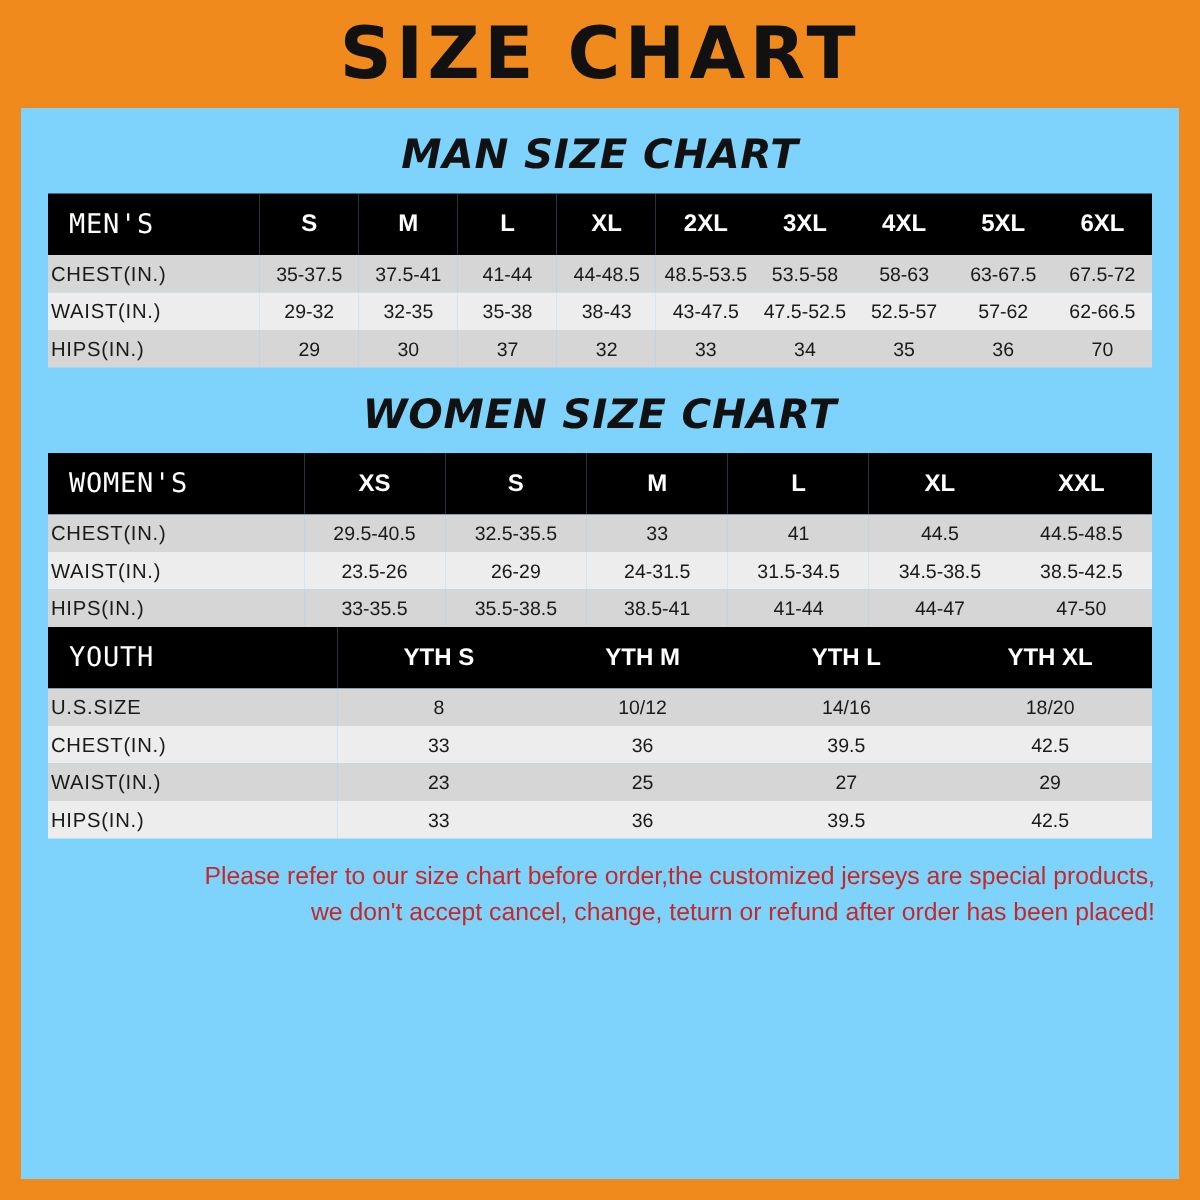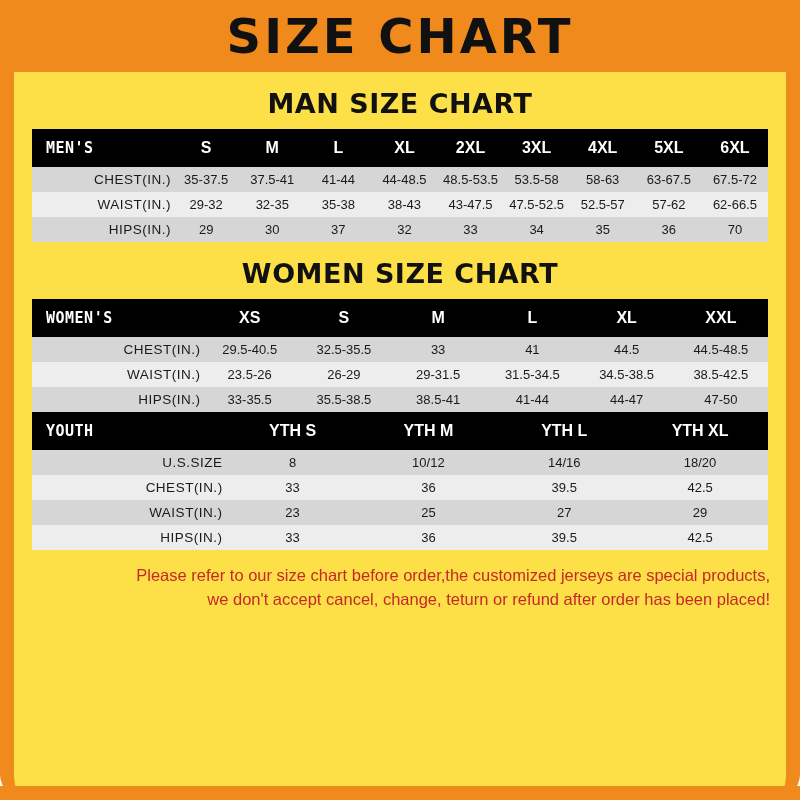--- a/index.html
+++ b/index.html
@@ -10,25 +10,24 @@
     width: 800px;
     height: 800px;
     background: #ffffff;
     font-family: "Liberation Sans", sans-serif;
     overflow: hidden;
   }
   .page {
     position: relative;
     width: 800px;
     height: 800px;
-    background: #fde047;
+    background: #7dd3fc;
     box-sizing: border-box;
     border-left: 14px solid #f08a1c;
     border-right: 14px solid #f08a1c;
-    border-radius: 26px;
   }
   .banner {
     background: #f08a1c;
     height: 72px;
     display: flex;
     align-items: center;
     justify-content: center;
     margin: 0 -14px;
   }
   .banner-title {
@@ -43,20 +42,21 @@
     padding: 0 18px;
   }
   .section-title {
     text-align: center;
     font-family: "DejaVu Sans", sans-serif;
     font-weight: bold;
     font-size: 27px;
     color: #111111;
     letter-spacing: 0.5px;
     margin: 16px 0 10px 0;
+    font-style: italic;
   }
   table.chart {
     width: 100%;
     border-collapse: collapse;
     table-layout: fixed;
   }
   table.chart th,
   table.chart td {
     text-align: center;
     font-size: 13px;
@@ -67,31 +67,31 @@
   }
   table.chart thead th {
     background: #000000;
     color: #ffffff;
     font-size: 16px;
     padding: 10px 2px;
     font-weight: bold;
   }
   table.chart thead th.corner {
     font-family: "DejaVu Sans Mono", monospace;
-    font-size: 15px;
+    font-size: 18px;
     letter-spacing: 0.5px;
     text-align: left;
     padding-left: 14px;
-    font-weight: bold;
+    font-weight: normal;
   }
   table.chart tbody td.rowlabel {
     font-family: "Liberation Sans", sans-serif;
     font-size: 13.5px;
     letter-spacing: 0.5px;
-    text-align: right;
+    text-align: left;
   }
   table.chart tbody tr.odd td {
     background: #d6d6d6;
   }
   table.chart tbody tr.even td {
     background: #ededed;
   }
   .men-col-label { width: 17%; }
   .women-col-label { width: 21%; }
   .youth-col-label { width: 24%; }
@@ -204,21 +204,21 @@
           <td>32.5-35.5</td>
           <td>33</td>
           <td>41</td>
           <td>44.5</td>
           <td>44.5-48.5</td>
         </tr>
         <tr class="even">
           <td class="rowlabel">WAIST(IN.)</td>
           <td>23.5-26</td>
           <td>26-29</td>
-          <td>29-31.5</td>
+          <td>24-31.5</td>
           <td>31.5-34.5</td>
           <td>34.5-38.5</td>
           <td>38.5-42.5</td>
         </tr>
         <tr class="odd">
           <td class="rowlabel">HIPS(IN.)</td>
           <td>33-35.5</td>
           <td>35.5-38.5</td>
           <td>38.5-41</td>
           <td>41-44</td>

